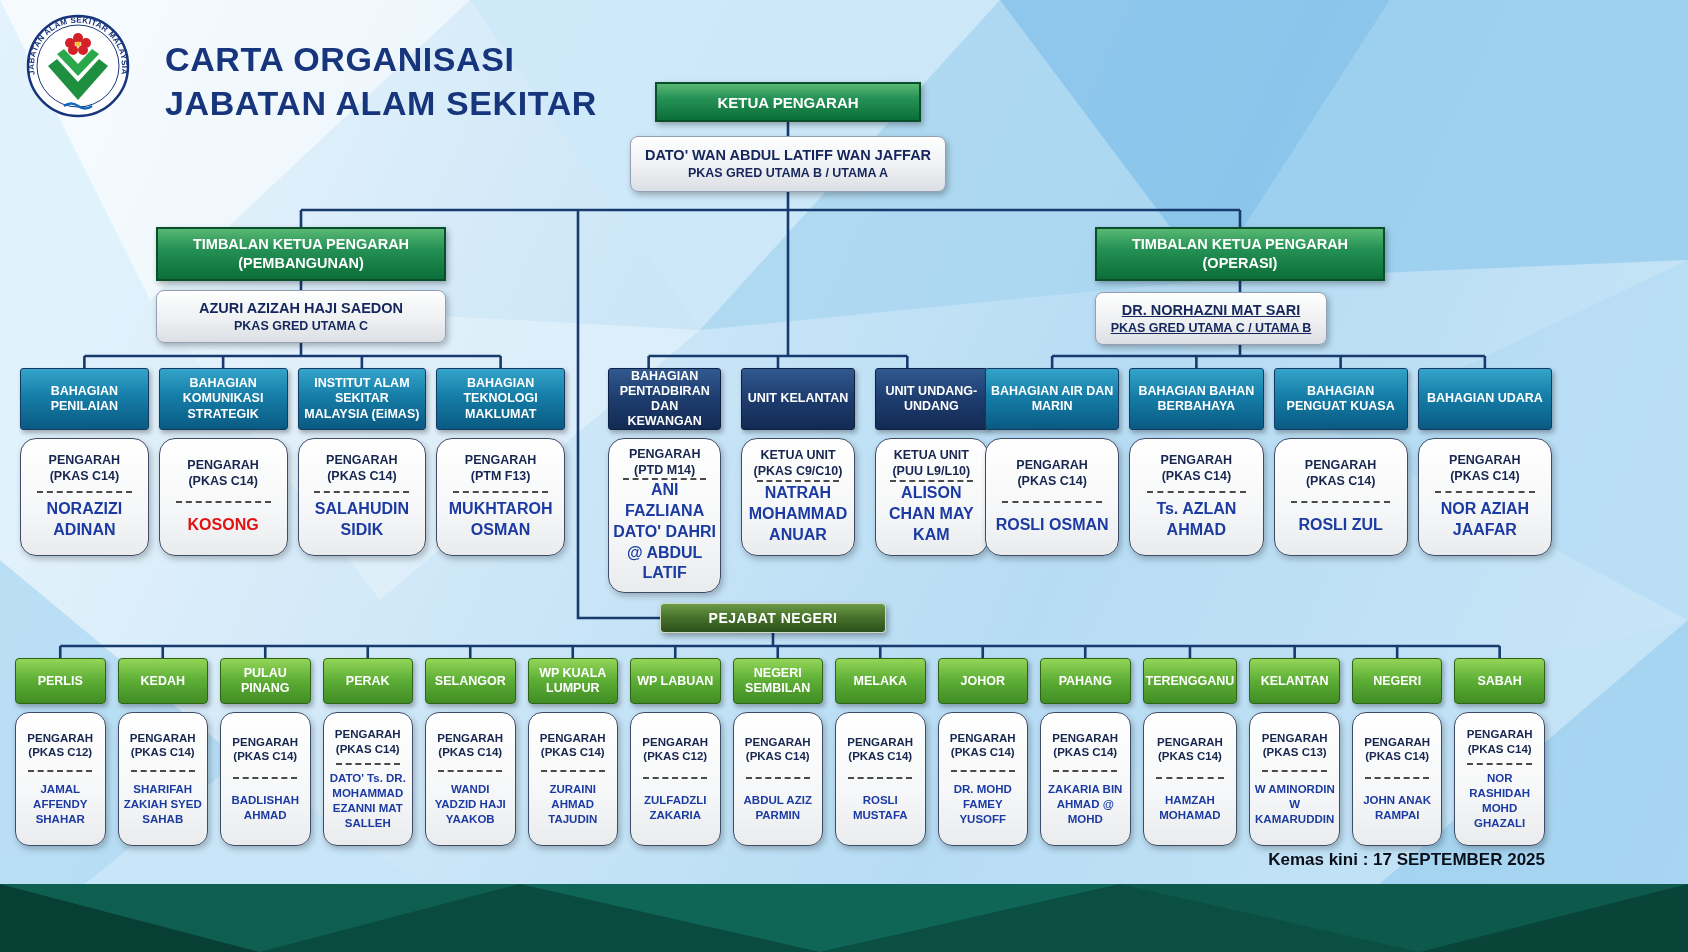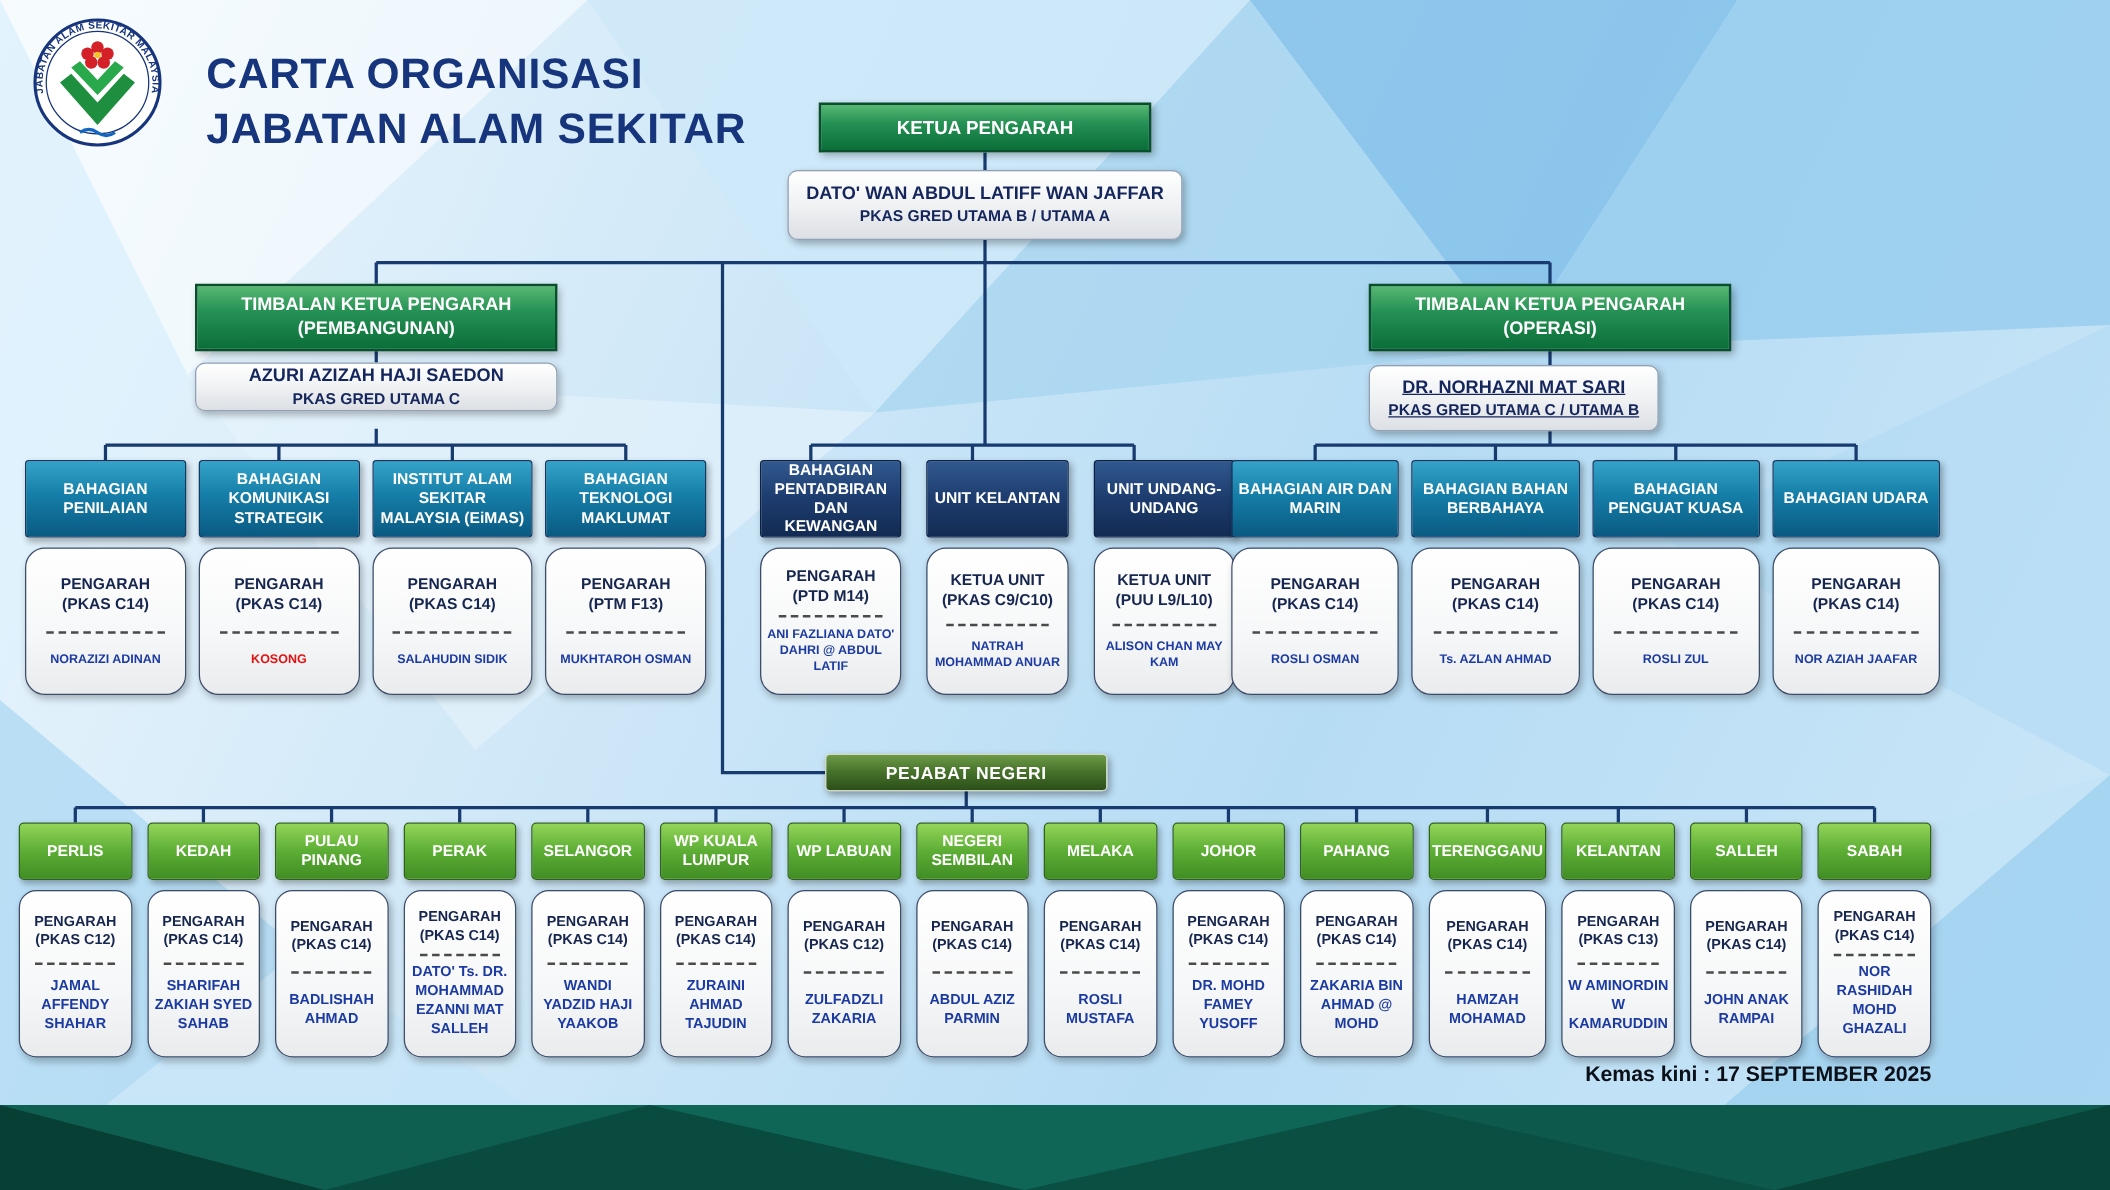--- a/index.html
+++ b/index.html
@@ -22,42 +22,42 @@
   #dep0-box{left:156px;top:227px;}
   #dep1-box{left:1095px;top:227px;}
 
   .name-box{position:absolute;z-index:2;display:flex;flex-direction:column;align-items:center;justify-content:center;
     text-align:center;color:#14265c;border:1.6px solid #93a0b4;border-radius:8px;
     background:linear-gradient(180deg,#ffffff 0%,#eef0f2 55%,#dcdfe4 100%);
     box-shadow:2px 3px 6px rgba(0,0,0,.28);}
   .name-box .nm{font-size:14.5px;font-weight:bold;line-height:1.3;}
   .name-box .gr{font-size:12.5px;font-weight:bold;line-height:1.3;}
   .kp-name{left:630px;top:136px;width:316px;height:56px;}
-  #dep0-name{left:156px;top:290px;width:290px;height:39px;}
+  #dep0-name{left:156px;top:290px;width:290px;height:53px;}
   #dep1-name{left:1095px;top:292px;width:232px;height:53px;text-decoration:underline;}
 
   .group{position:absolute;z-index:2;top:368px;display:flex;gap:10px;}
   #group-left{left:20px;width:545px;}
   #group-center{left:608px;width:380px;gap:20px;}
   #group-right{left:985px;width:567px;}
   .col{flex:1;display:flex;flex-direction:column;}
 
   .div-header{height:62px;display:flex;align-items:center;justify-content:center;text-align:center;
     color:#fff;font-weight:bold;font-size:12.5px;line-height:1.22;padding:2px 4px;border-radius:3px;
     box-shadow:2px 3px 5px rgba(0,0,0,.3);}
   .div-header.teal{background:linear-gradient(180deg,#35a3c9 0%,#157ea8 45%,#0a5a82 100%);border:1.6px solid #123a63;}
   .div-header.navy{background:linear-gradient(180deg,#31598f 0%,#1d3c6e 50%,#132b53 100%);border:1.6px solid #0d2145;}
 
   .card{margin-top:8px;min-height:118px;border:1.8px solid #3f4c68;border-radius:16px;
     background:linear-gradient(180deg,#ffffff 0%,#f6f7f8 60%,#e9ebed 100%);
     display:flex;flex-direction:column;align-items:center;justify-content:space-evenly;
     text-align:center;padding:8px 4px;box-shadow:2px 3px 6px rgba(0,0,0,.25);}
   .card .post,.card .grade{font-size:12.5px;font-weight:bold;color:#17264f;line-height:1.25;}
   .card .sep{width:80%;border-top:2px dashed #4a4a4a;}
-  .card .officer{font-size:10px;font-weight:bold;color:#1c3ba2;line-height:1.3;}
+  .card .officer{font-size:16px;font-weight:bold;color:#1c3ba2;line-height:1.3;}
   .card .officer.vacant{color:#e31212;}
 
   .pn-box{position:absolute;z-index:2;left:660px;top:603px;width:226px;height:30px;
     display:flex;align-items:center;justify-content:center;color:#fff;font-weight:bold;font-size:14px;
     background:linear-gradient(180deg,#6d9a47 0%,#45702a 50%,#2c4f19 100%);
     border:1.5px solid #cfd8c0;border-radius:4px;box-shadow:2px 3px 6px rgba(0,0,0,.35);letter-spacing:.5px;}
 
   .states-row{position:absolute;z-index:2;left:15px;top:658px;width:1530px;display:flex;gap:12px;}
   .state-header{height:46px;display:flex;align-items:center;justify-content:center;text-align:center;
     color:#fff;font-weight:bold;font-size:12.5px;line-height:1.2;border-radius:4px;padding:2px;
@@ -488,21 +488,21 @@
         <div class="post">PENGARAH</div>
         <div class="grade">(PKAS C13)</div>
       </div>
       <div class="sep"></div>
       <div class="officer">W AMINORDIN W KAMARUDDIN</div>
     </div>
   </div>
 
   <div class="col">
     <div class="state-header">
-      <span class="hdr-text">SALLEH</span>
+      <span class="hdr-text">NEGERI</span>
     </div>
     <div class="card state-card">
       <div class="role">
         <div class="post">PENGARAH</div>
         <div class="grade">(PKAS C14)</div>
       </div>
       <div class="sep"></div>
       <div class="officer">JOHN ANAK RAMPAI</div>
     </div>
   </div>

